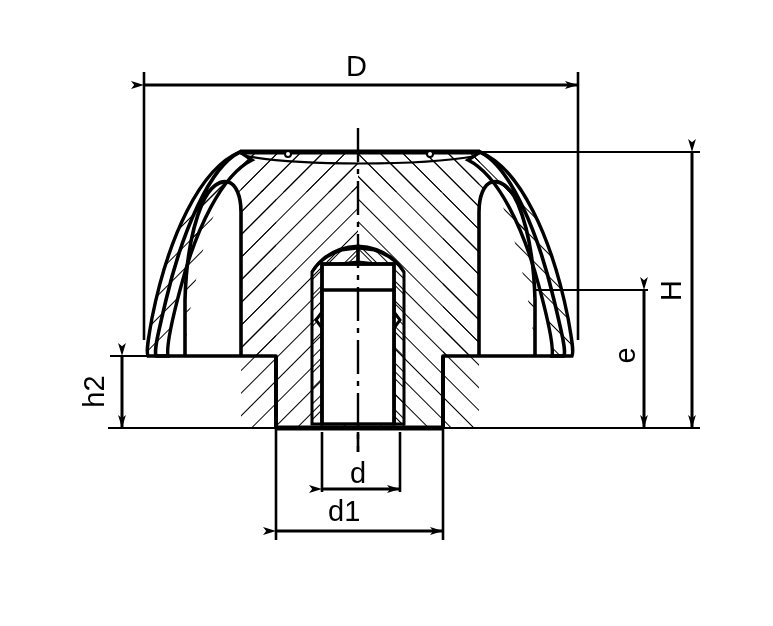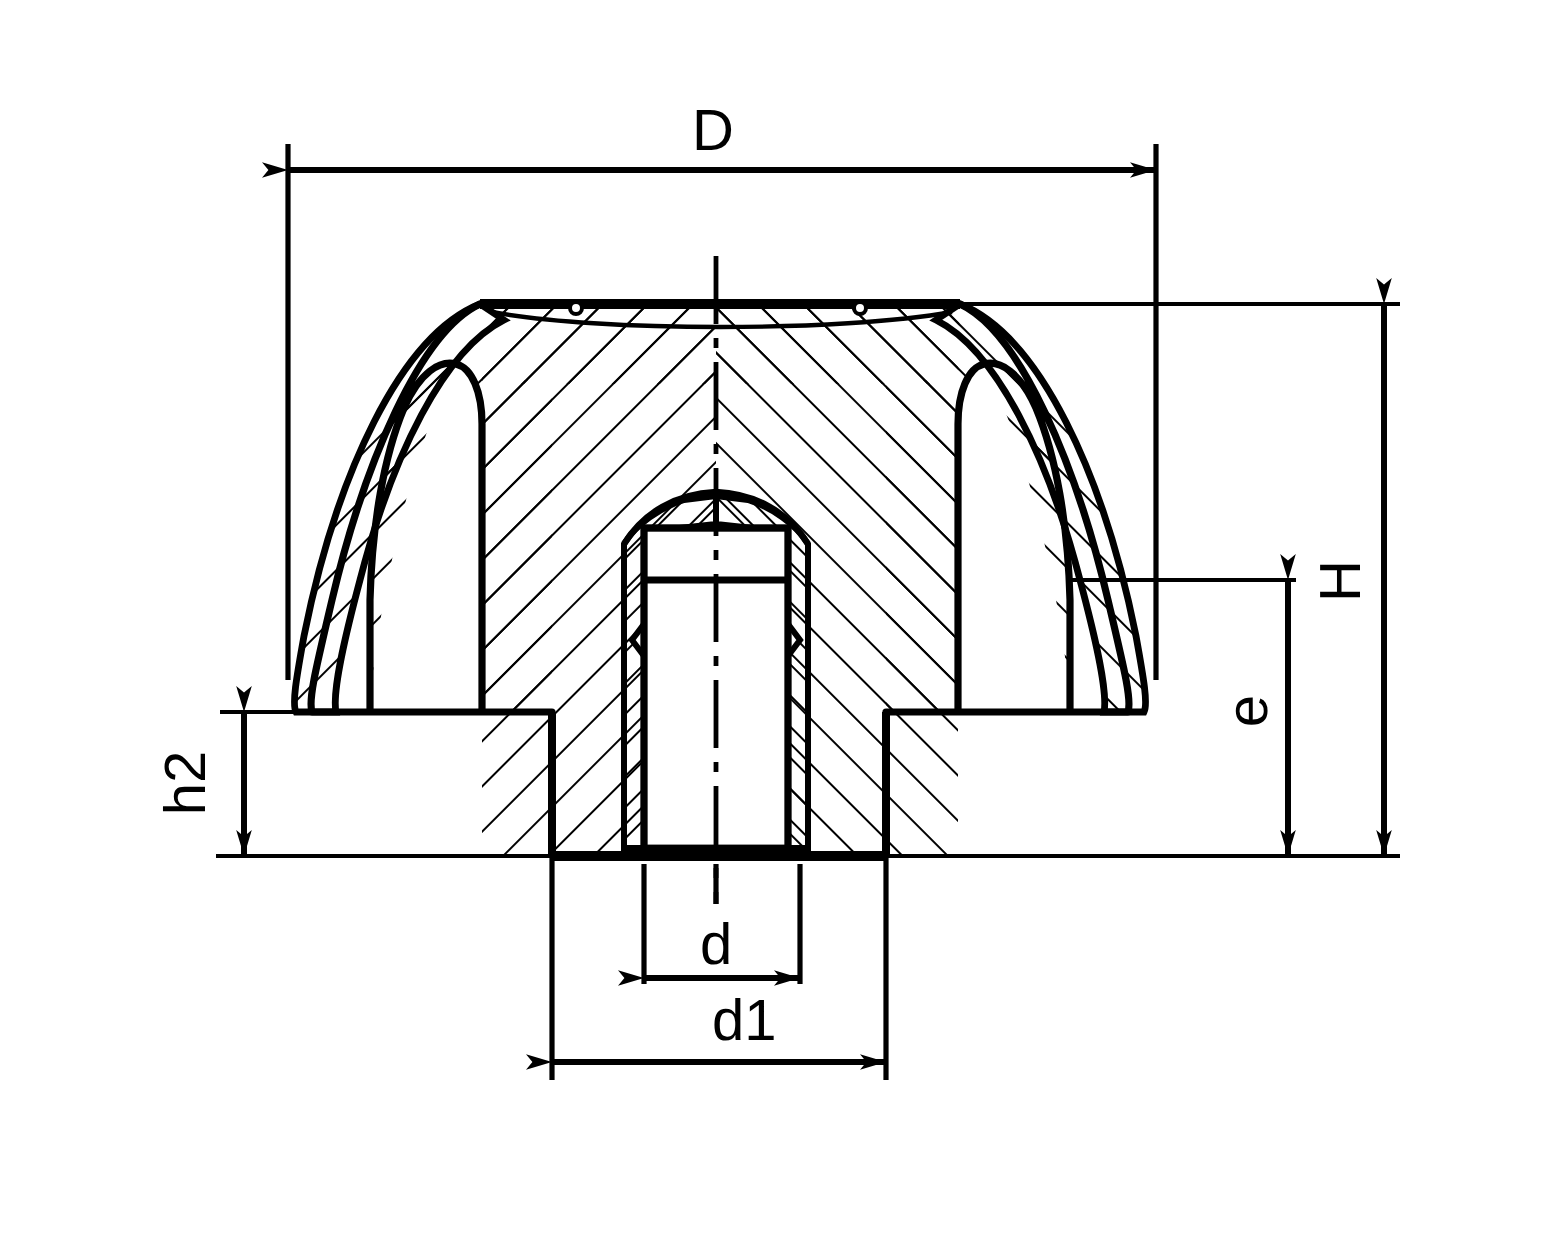--- a/index.html
+++ b/index.html
@@ -252,15 +252,15 @@
   <div class="dim-label" style="left:346px; top:52px;">D</div>
 
   <div class="dim-label rot90" style="left:661px; top:276px;">H</div>
 
   <div class="dim-label rot90" style="left:617px; top:341px;">e</div>
 
   <div class="dim-label rot90" style="left:78px; top:377px;">h2</div>
 
   <div class="dim-label" style="left:350px; top:459px;">d</div>
 
-  <div class="dim-label" style="left:356px; top:497px;">d1</div>
+  <div class="dim-label" style="left:328px; top:497px;">d1</div>
 
 </div>
 
 </body></html>

